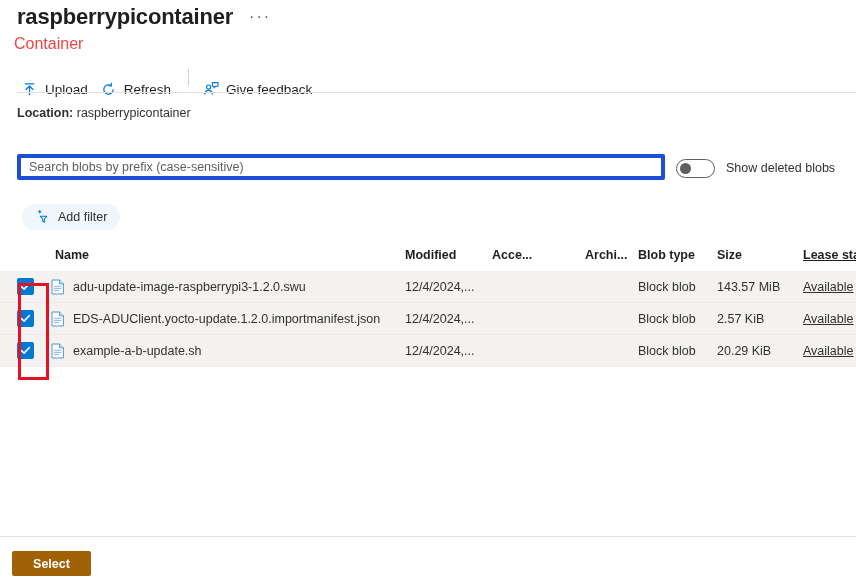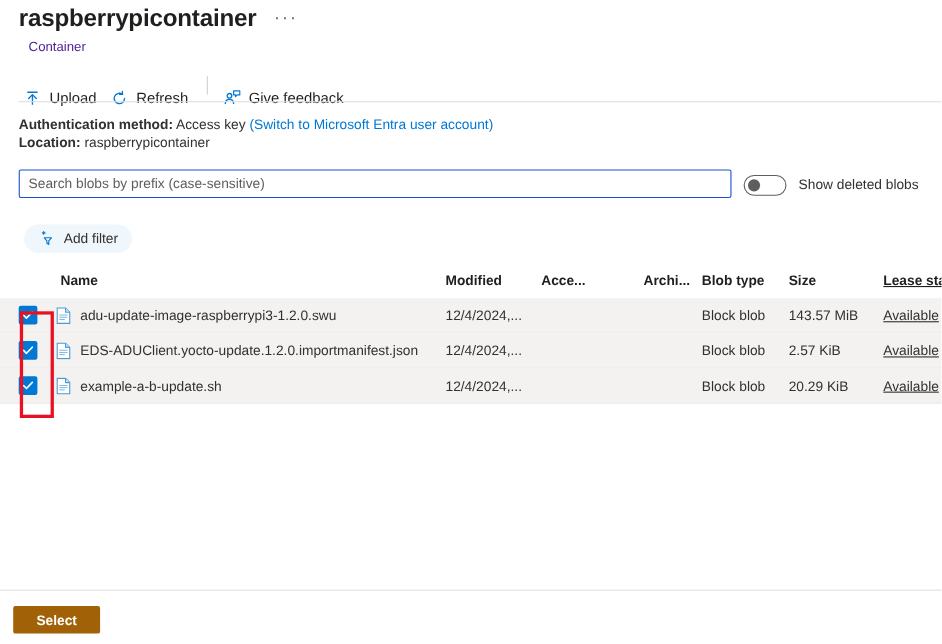--- a/index.html
+++ b/index.html
@@ -13,21 +13,21 @@
   }
   .page { position: relative; width: 856px; height: 585px; background:#fff; }
 
   
   .title-row { position:absolute; left:17px; top:4px; display:flex; align-items:center; gap:12px; }
   .page-title { font-size:22px; font-weight:700; color:#201f1e; letter-spacing:-0.2px; white-space:nowrap; }
   .ellipsis-btn {
     font-size:16px; color:#605e5c; letter-spacing:2px; line-height:10px;
     padding:2px 4px; cursor:pointer; user-select:none;
   }
-  .subtitle { position:absolute; left:26px; top:35px; font-size:12px; color:#4c1d95; }
+  .subtitle { position:absolute; left:14px; top:35px; font-size:16px; color:#ef4444; }
 
   
   .cmdbar { position:absolute; left:17px; top:62px; height:30px; display:flex; align-items:center; }
   .cmd-btn {
     display:flex; align-items:center; gap:7px;
     padding:3px 8px 3px 4px; cursor:pointer; background:transparent; border:none;
     font-size:13.5px; color:#201f1e; font-family:"Liberation Sans", sans-serif;
     white-space:nowrap;
     margin-top:24px;
   }
@@ -36,21 +36,21 @@
   .cmdbar-rule { position:absolute; left:17px; top:92px; width:839px; height:1px; background:#e1dfdd; }
 
   
   .info { position:absolute; left:17px; top:105px; font-size:12.5px; color:#323130; line-height:17px; }
   .info b { font-weight:700; }
   .link { color:#0078d4; text-decoration:none; cursor:pointer; }
 
   
   .search-input {
     position:absolute; left:17px; top:154px; width:648px; height:26px;
-    border:1px solid #1d4ed8; background:#fff; border-radius:2px;
+    border:4px solid #1d4ed8; background:#fff; border-radius:2px;
     padding:0 8px; font-size:12.5px; color:#701a75;
     font-family:"Liberation Sans", sans-serif; outline:none;
   }
   .search-input::placeholder { color:#605e5c; opacity:1; }
   .toggle {
     position:absolute; left:676px; top:159px; width:39px; height:19px;
     border:1px solid #605e5c; border-radius:10px; background:#fff; cursor:pointer;
   }
   .toggle .knob {
     position:absolute; left:3px; top:3px; width:11px; height:11px;
@@ -149,25 +149,20 @@
           <path d="M1.8 13.6 C1.8 10.9 3.5 9.4 5.6 9.4 C7.7 9.4 9.4 10.9 9.4 13.6" stroke="#0078d4" stroke-width="1.2" fill="none"></path>
           <path d="M9.4 1.6 L15 1.6 L15 5.3 L12.6 5.3 L11.1 6.8 L11.1 5.3 L9.4 5.3 Z" stroke="#0078d4" stroke-width="1.1" fill="none" stroke-linejoin="round"></path>
         </svg>
       </span>
       <span>Give feedback</span>
     </button>
   </div>
   <div class="cmdbar-rule"></div>
 
   <div class="info">
-    <div>
-      <b>Authentication method:</b>
-      <span>Access key</span>
-      <a class="link">(Switch to Microsoft Entra user account)</a>
-    </div>
     <div>
       <b>Location:</b>
       <span>raspberrypicontainer</span>
     </div>
   </div>
 
   <input class="search-input" type="text" placeholder="Search blobs by prefix (case-sensitive)" style="">
   <div class="toggle">
     <div class="knob"></div>
   </div>

